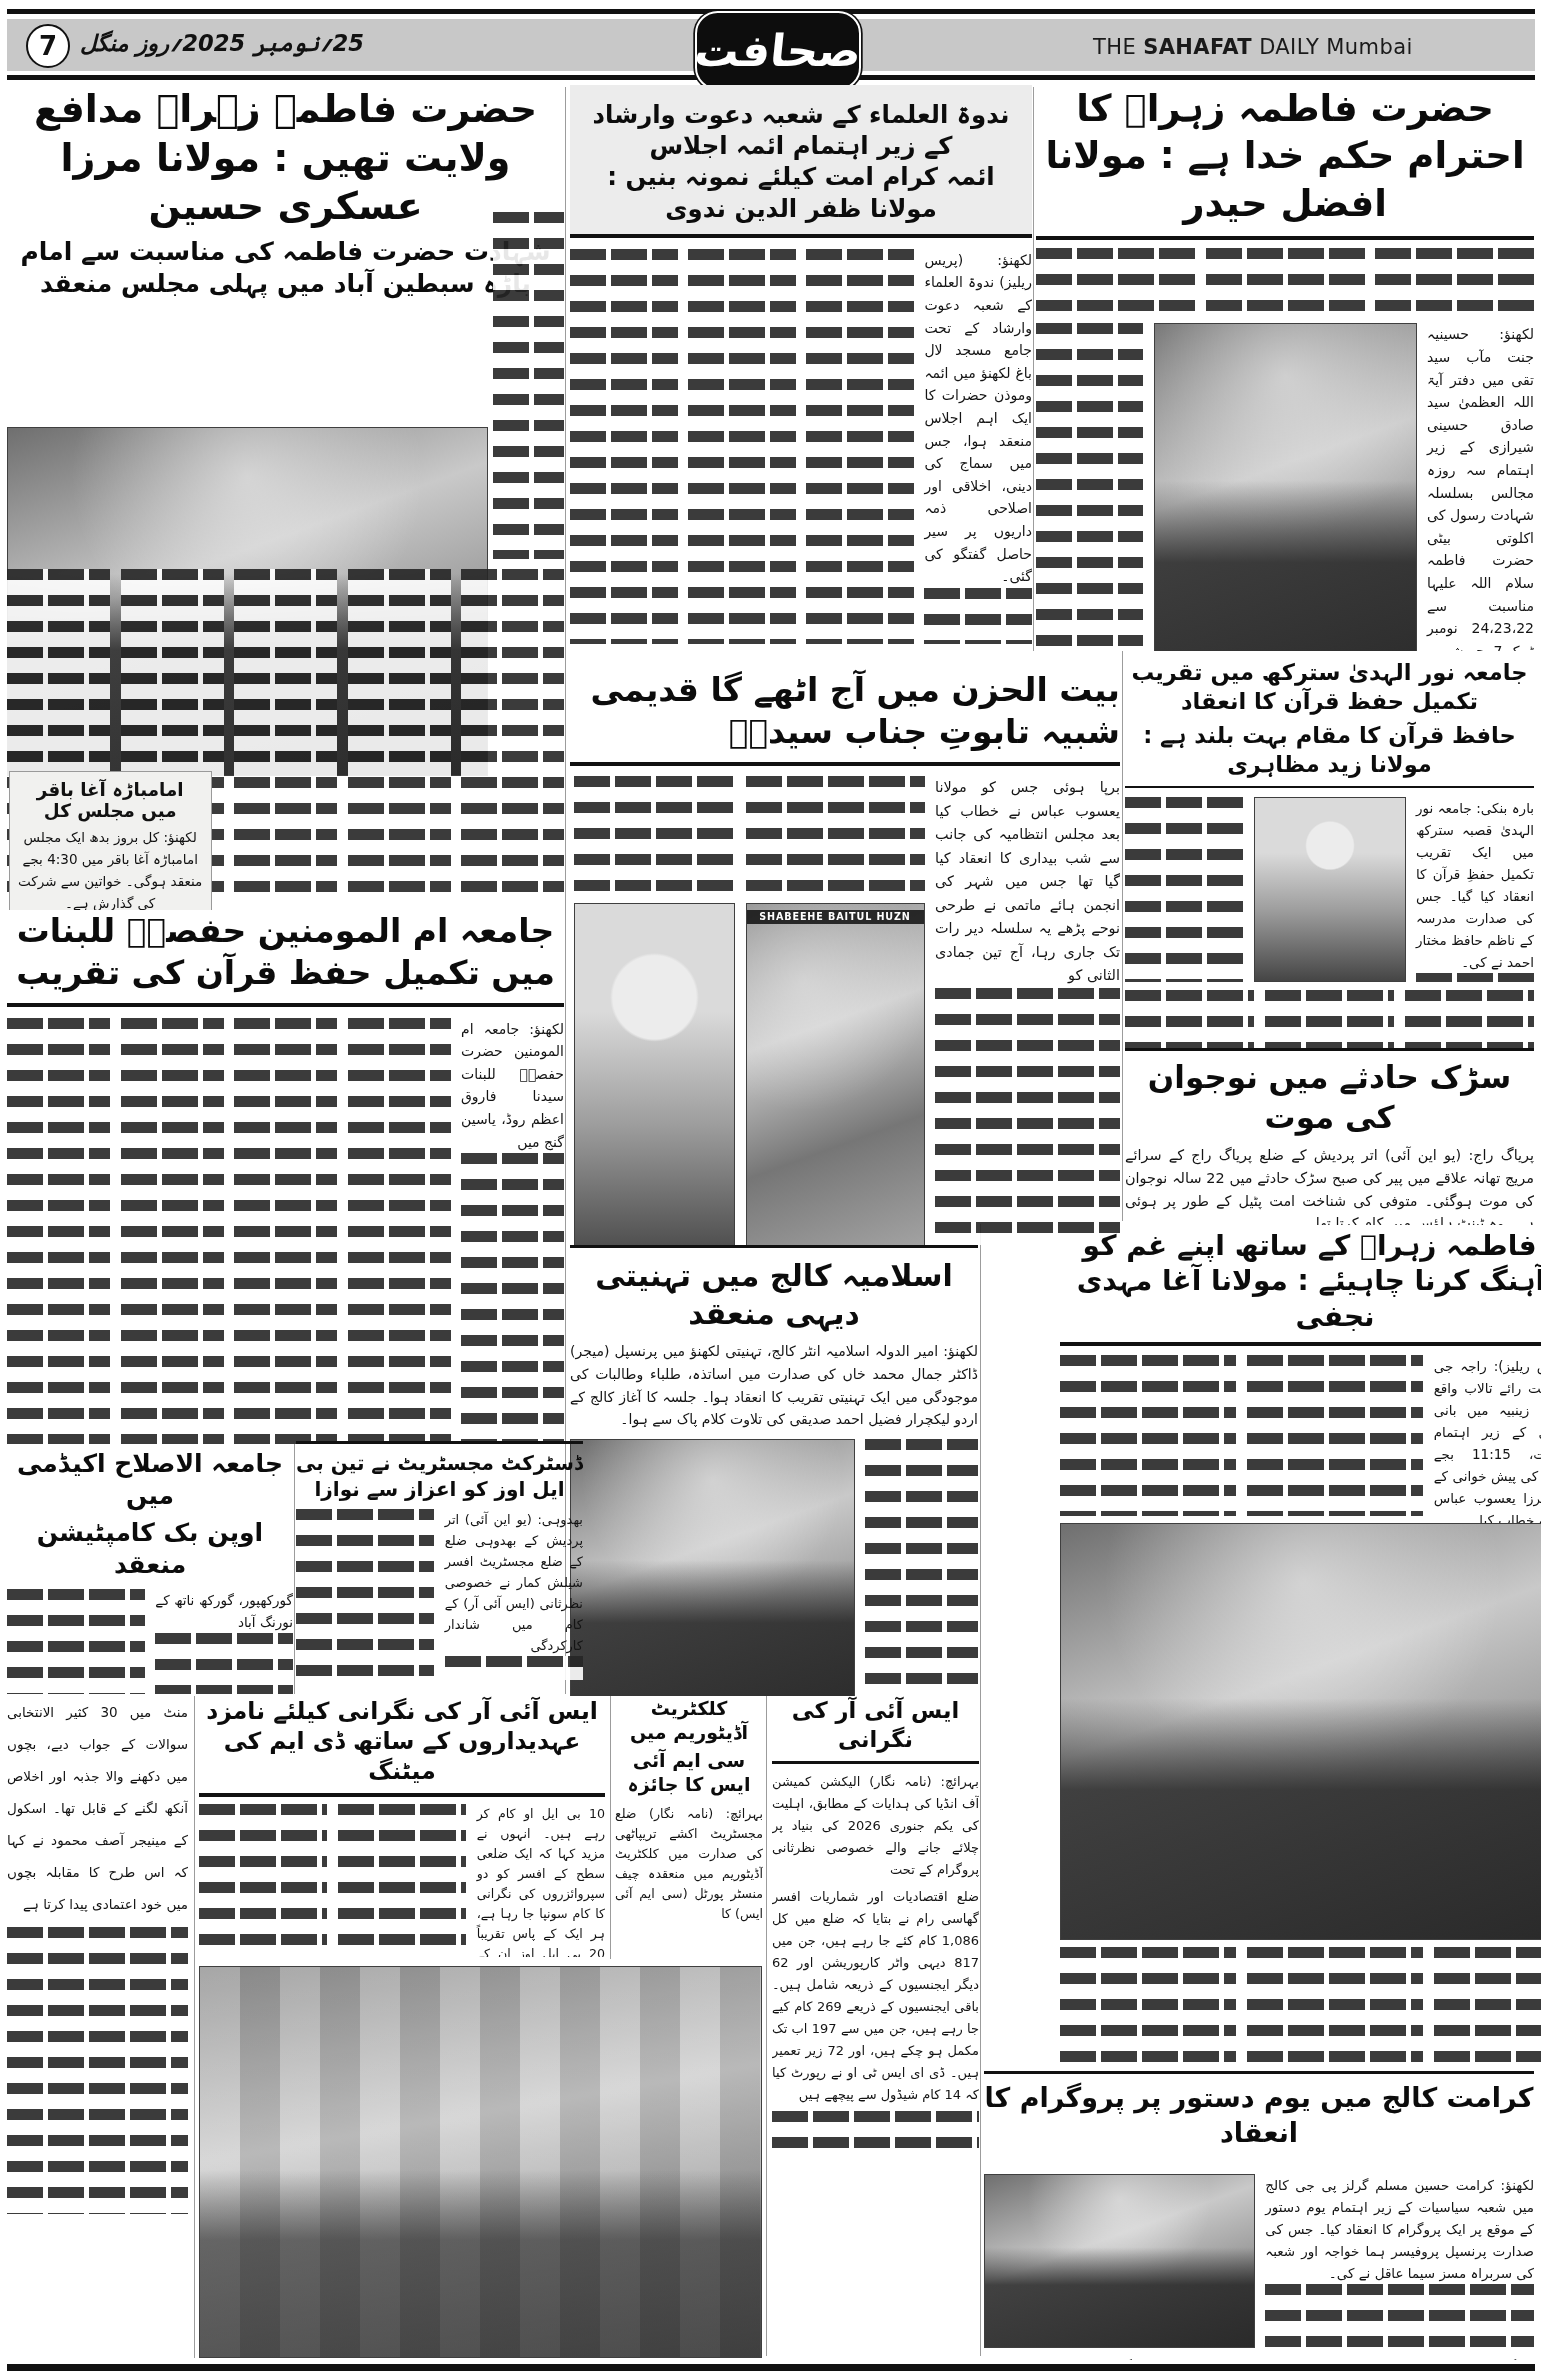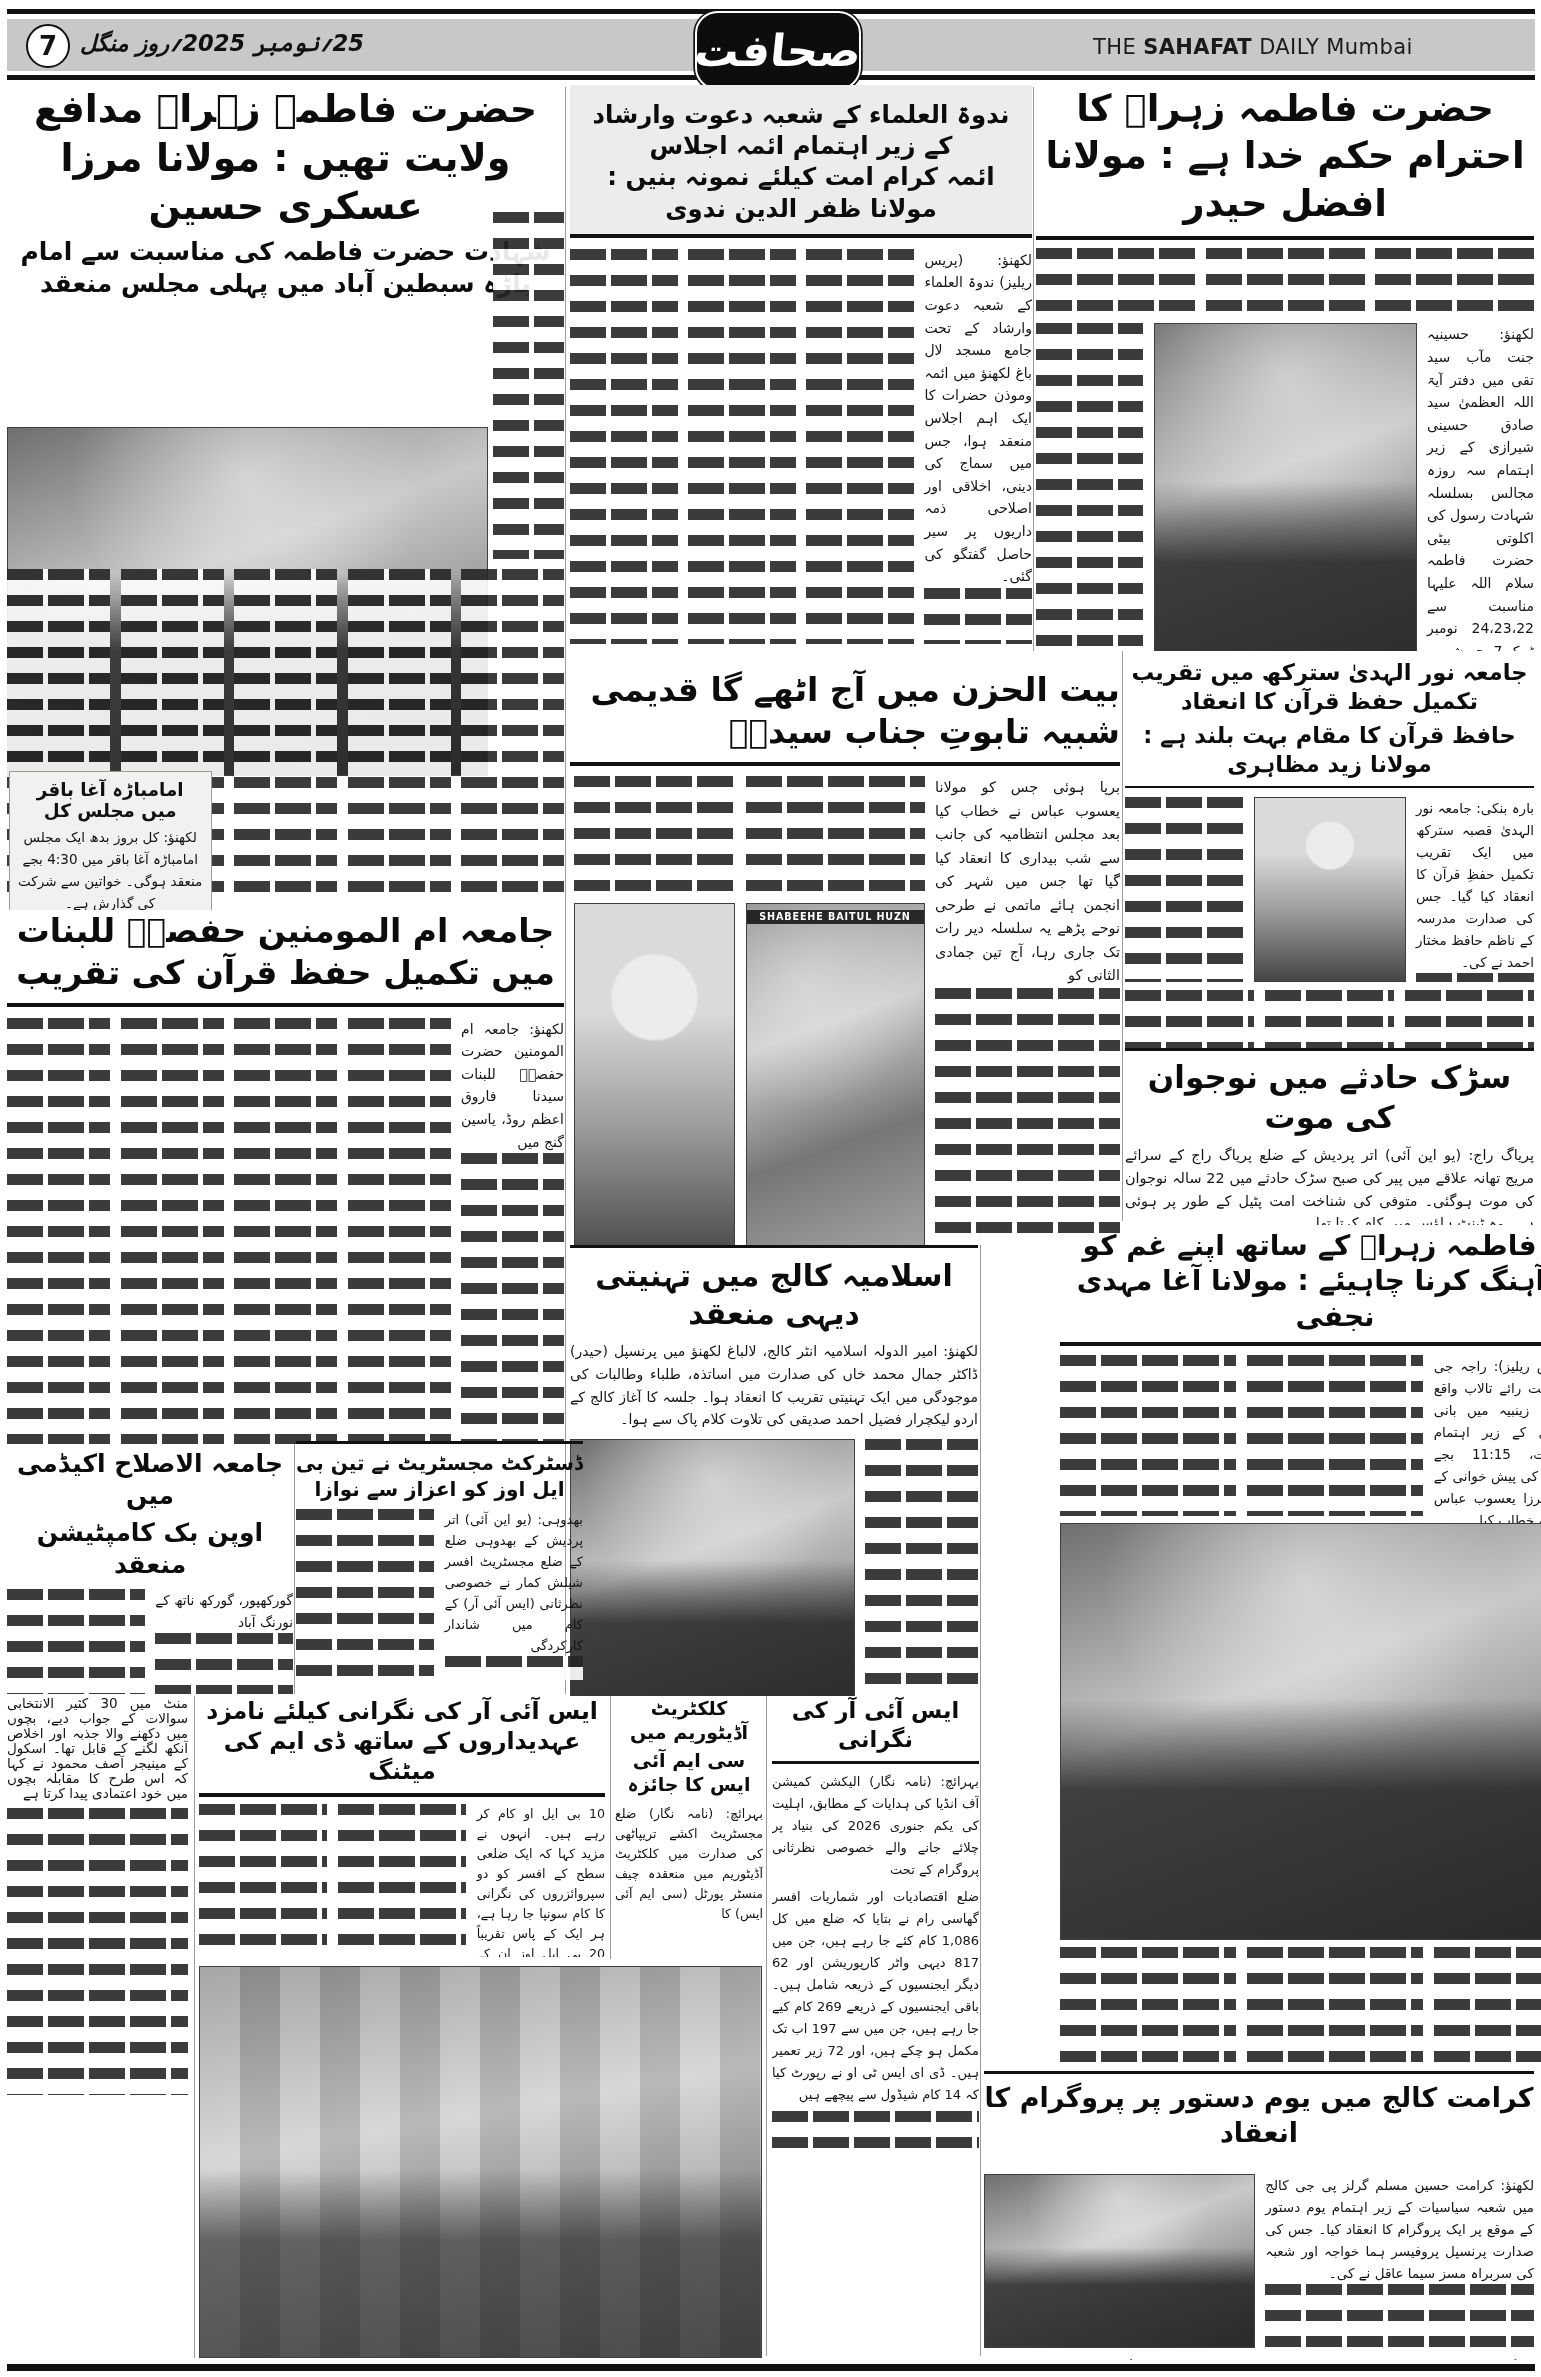--- a/index.html
+++ b/index.html
@@ -251,21 +251,21 @@
         </div>
       <div class="col">
           <div class="greek"></div>
         </div>
     </div>
 
   </div>
 
   <div class="art" style="left:570px;top:1245px;width:408px;height:448px;border-top:3.5px solid #111;">
     <div class="hl" style="font-size:30px;margin-top:8.7px;">اسلامیہ کالج میں تہنیتی دیہی منعقد</div>
-    <div class="lead" style="margin-top:7px;font-size:14px;line-height:22.6px;height:92px;overflow:hidden;">لکھنؤ: امیر الدولہ اسلامیہ انٹر کالج، لالباغ لکھنؤ میں پرنسپل (حیدر) ڈاکٹر جمال محمد خاں کی صدارت میں اساتذہ، طلباء وطالبات کی موجودگی میں ایک تہنیتی تقریب کا انعقاد ہوا۔ جلسہ کا آغاز کالج کے اردو لیکچرار فضیل احمد صدیقی کی تلاوت کلام پاک سے ہوا۔</div>
+    <div class="lead" style="margin-top:7px;font-size:14px;line-height:22.6px;height:92px;overflow:hidden;">لکھنؤ: امیر الدولہ اسلامیہ انٹر کالج، تہنیتی لکھنؤ میں پرنسپل (میجر) ڈاکٹر جمال محمد خاں کی صدارت میں اساتذہ، طلباء وطالبات کی موجودگی میں ایک تہنیتی تقریب کا انعقاد ہوا۔ جلسہ کا آغاز کالج کے اردو لیکچرار فضیل احمد صدیقی کی تلاوت کلام پاک سے ہوا۔</div>
     <div class="cols" style="margin-top:7px;height:287px;">
       <div class="col" style="max-width:113px;">
         <div class="greek"></div>
       </div>
       <div class="photo crowd" style="flex:1;height:286px;"></div>
     </div>
   </div>
 
   <div class="art" style="left:7px;top:1444px;width:286px;height:250px;">
     <div class="hl" style="font-size:25px;margin-top:3.5px;">جامعہ الاصلاح اکیڈمی میں</div>
@@ -288,21 +288,21 @@
         <div class="lead" style="font-size:13px;line-height:21px;">بھدوہی: (یو این آئی) اتر پردیش کے بھدوہی ضلع کے ضلع مجسٹریٹ افسر شیلش کمار نے خصوصی نظرثانی (ایس آئی آر) کے کام میں شاندار کارکردگی</div>
         <div class="greek"></div>
       </div>
       <div class="col">
           <div class="greek"></div>
         </div>
     </div>
   </div>
 
   <div class="art" style="left:7px;top:1696px;width:181px;height:662px;">
-    <div class="lead" style="font-size:13.5px;line-height:15px;">منٹ میں 30 کثیر الانتخابی سوالات کے جواب دیے، بچوں میں دکھنے والا جذبہ اور اخلاص آنکھ لگنے کے قابل تھا۔ اسکول کے مینیجر آصف محمود نے کہا کہ اس طرح کا مقابلہ بچوں میں خود اعتمادی پیدا کرتا ہے</div>
+    <div class="lead" style="font-size:13.5px;line-height:32px;">منٹ میں 30 کثیر الانتخابی سوالات کے جواب دیے، بچوں میں دکھنے والا جذبہ اور اخلاص آنکھ لگنے کے قابل تھا۔ اسکول کے مینیجر آصف محمود نے کہا کہ اس طرح کا مقابلہ بچوں میں خود اعتمادی پیدا کرتا ہے</div>
     <div class="greek" style="height:287px;margin-top:7px;"></div>
   </div>
 
   <div class="art" style="left:199px;top:1696px;width:406px;height:261px;">
     <div class="hl rule" style="font-size:23.5px;padding-bottom:7px;">ایس آئی آر کی نگرانی کیلئے نامزد عہدیداروں کے ساتھ ڈی ایم کی میٹنگ</div>
     <div class="cols" style="margin-top:7px;height:155px;">
       <div class="col">
         <div class="lead" style="font-size:12.6px;line-height:20px;">10 بی ایل او کام کر رہے ہیں۔ انہوں نے مزید کہا کہ ایک ضلعی سطح کے افسر کو دو سپروائزروں کی نگرانی کا کام سونپا جا رہا ہے، ہر ایک کے پاس تقریباً 20 بی ایل اوز ان کے چارج میں ہیں۔ ڈی ایم نے کہا کہ 18 سال کی عمر کے تمام اہل نوجوانوں کو ووٹر لسٹ میں شامل کیا جائے</div>
       </div>
       <div class="col">

